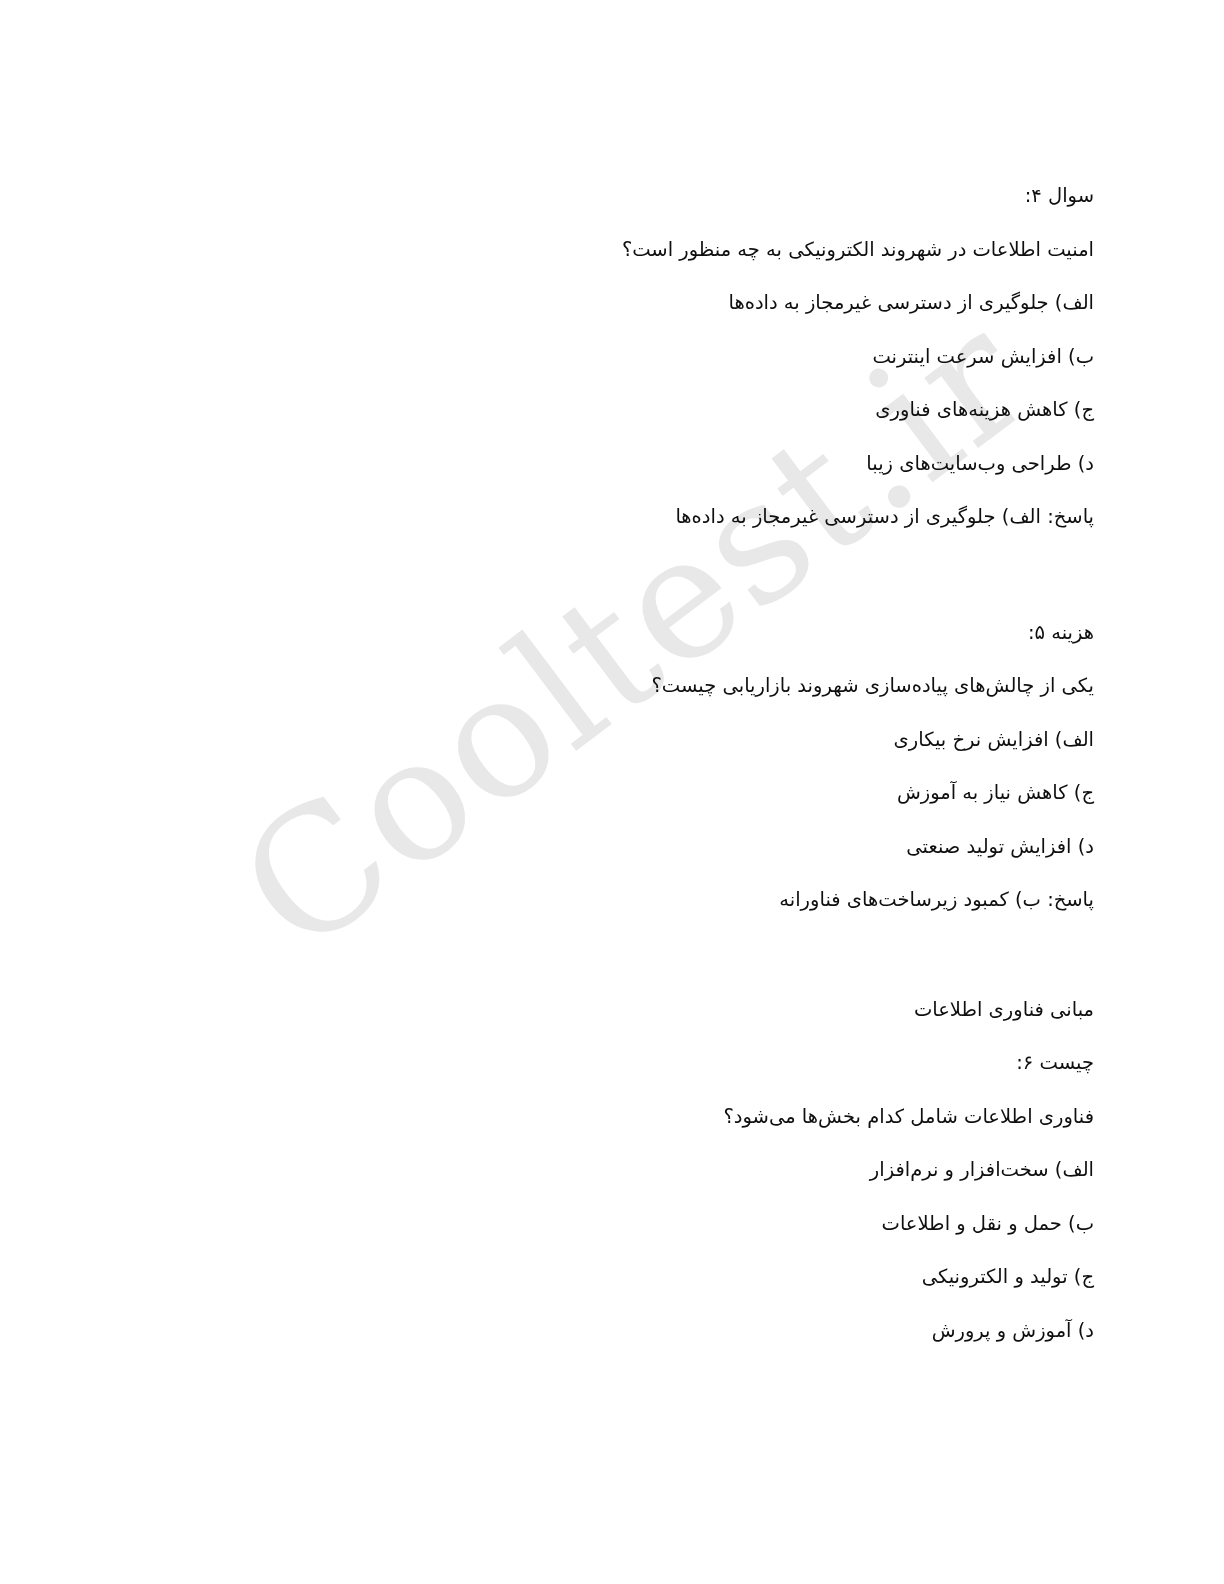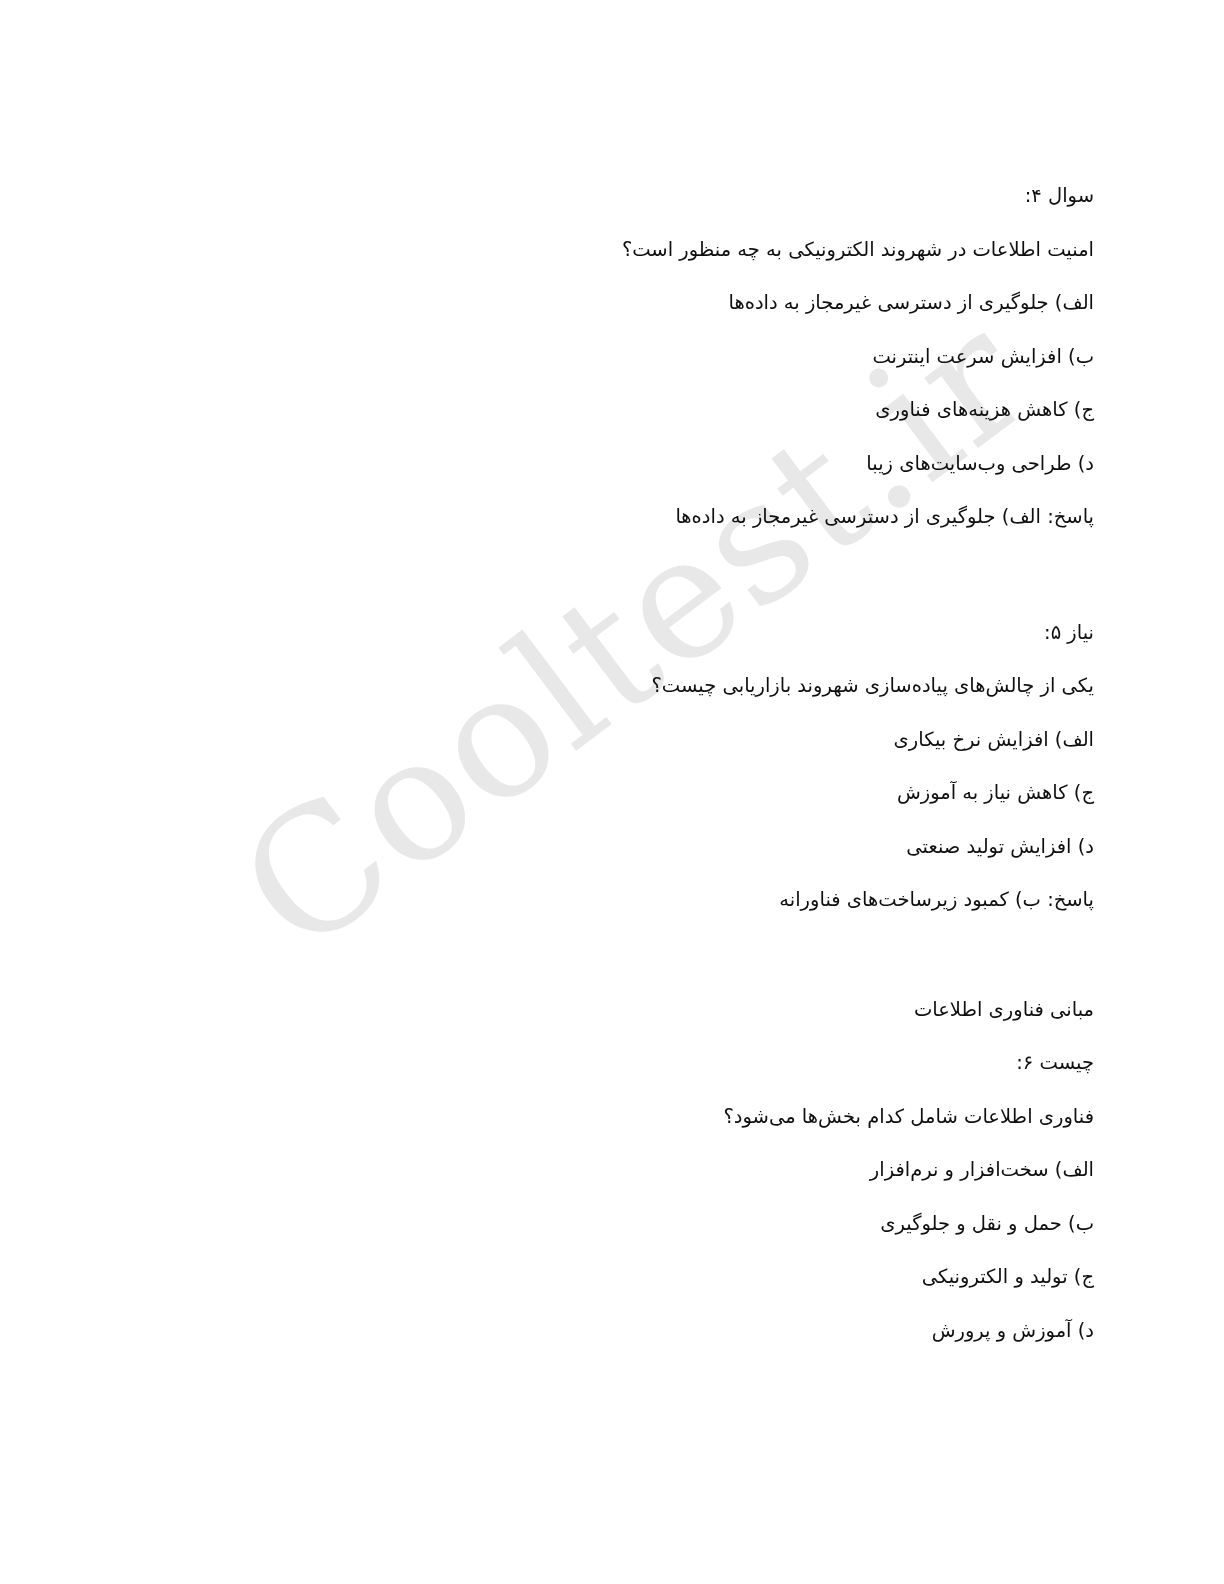--- a/index.html
+++ b/index.html
@@ -80,34 +80,34 @@
       <p class="line">الف) جلوگیری از دسترسی غیرمجاز به داده‌ها</p>
       <p class="line">ب) افزایش سرعت اینترنت</p>
       <p class="line">ج) کاهش هزینه‌های فناوری</p>
       <p class="line">د) طراحی وب‌سایت‌های زیبا</p>
       <p class="line">پاسخ: الف) جلوگیری از دسترسی غیرمجاز به داده‌ها</p>
     </div>
 
     <div class="gap-block"></div>
 
     <div>
-      <p class="line q-head">نیاز ۵:</p>
+      <p class="line q-head">هزینه ۵:</p>
       <p class="line">یکی از چالش‌های پیاده‌سازی شهروند بازاریابی چیست؟</p>
       <p class="line">الف) افزایش نرخ بیکاری</p>
       <p class="line">ج) کاهش نیاز به آموزش</p>
       <p class="line">د) افزایش تولید صنعتی</p>
       <p class="line">پاسخ: ب) کمبود زیرساخت‌های فناورانه</p>
     </div>
 
     <div class="gap-block-small"></div>
 
     <div>
       <p class="line">مبانی فناوری اطلاعات</p>
       <p class="line q-head">چیست ۶:</p>
       <p class="line">فناوری اطلاعات شامل کدام بخش‌ها می‌شود؟</p>
       <p class="line">الف) سخت‌افزار و نرم‌افزار</p>
-      <p class="line">ب) حمل و نقل و جلوگیری</p>
+      <p class="line">ب) حمل و نقل و اطلاعات</p>
       <p class="line">ج) تولید و الکترونیکی</p>
       <p class="line">د) آموزش و پرورش</p>
     </div>
 
   </div>
 </div>
 
 </body></html>

